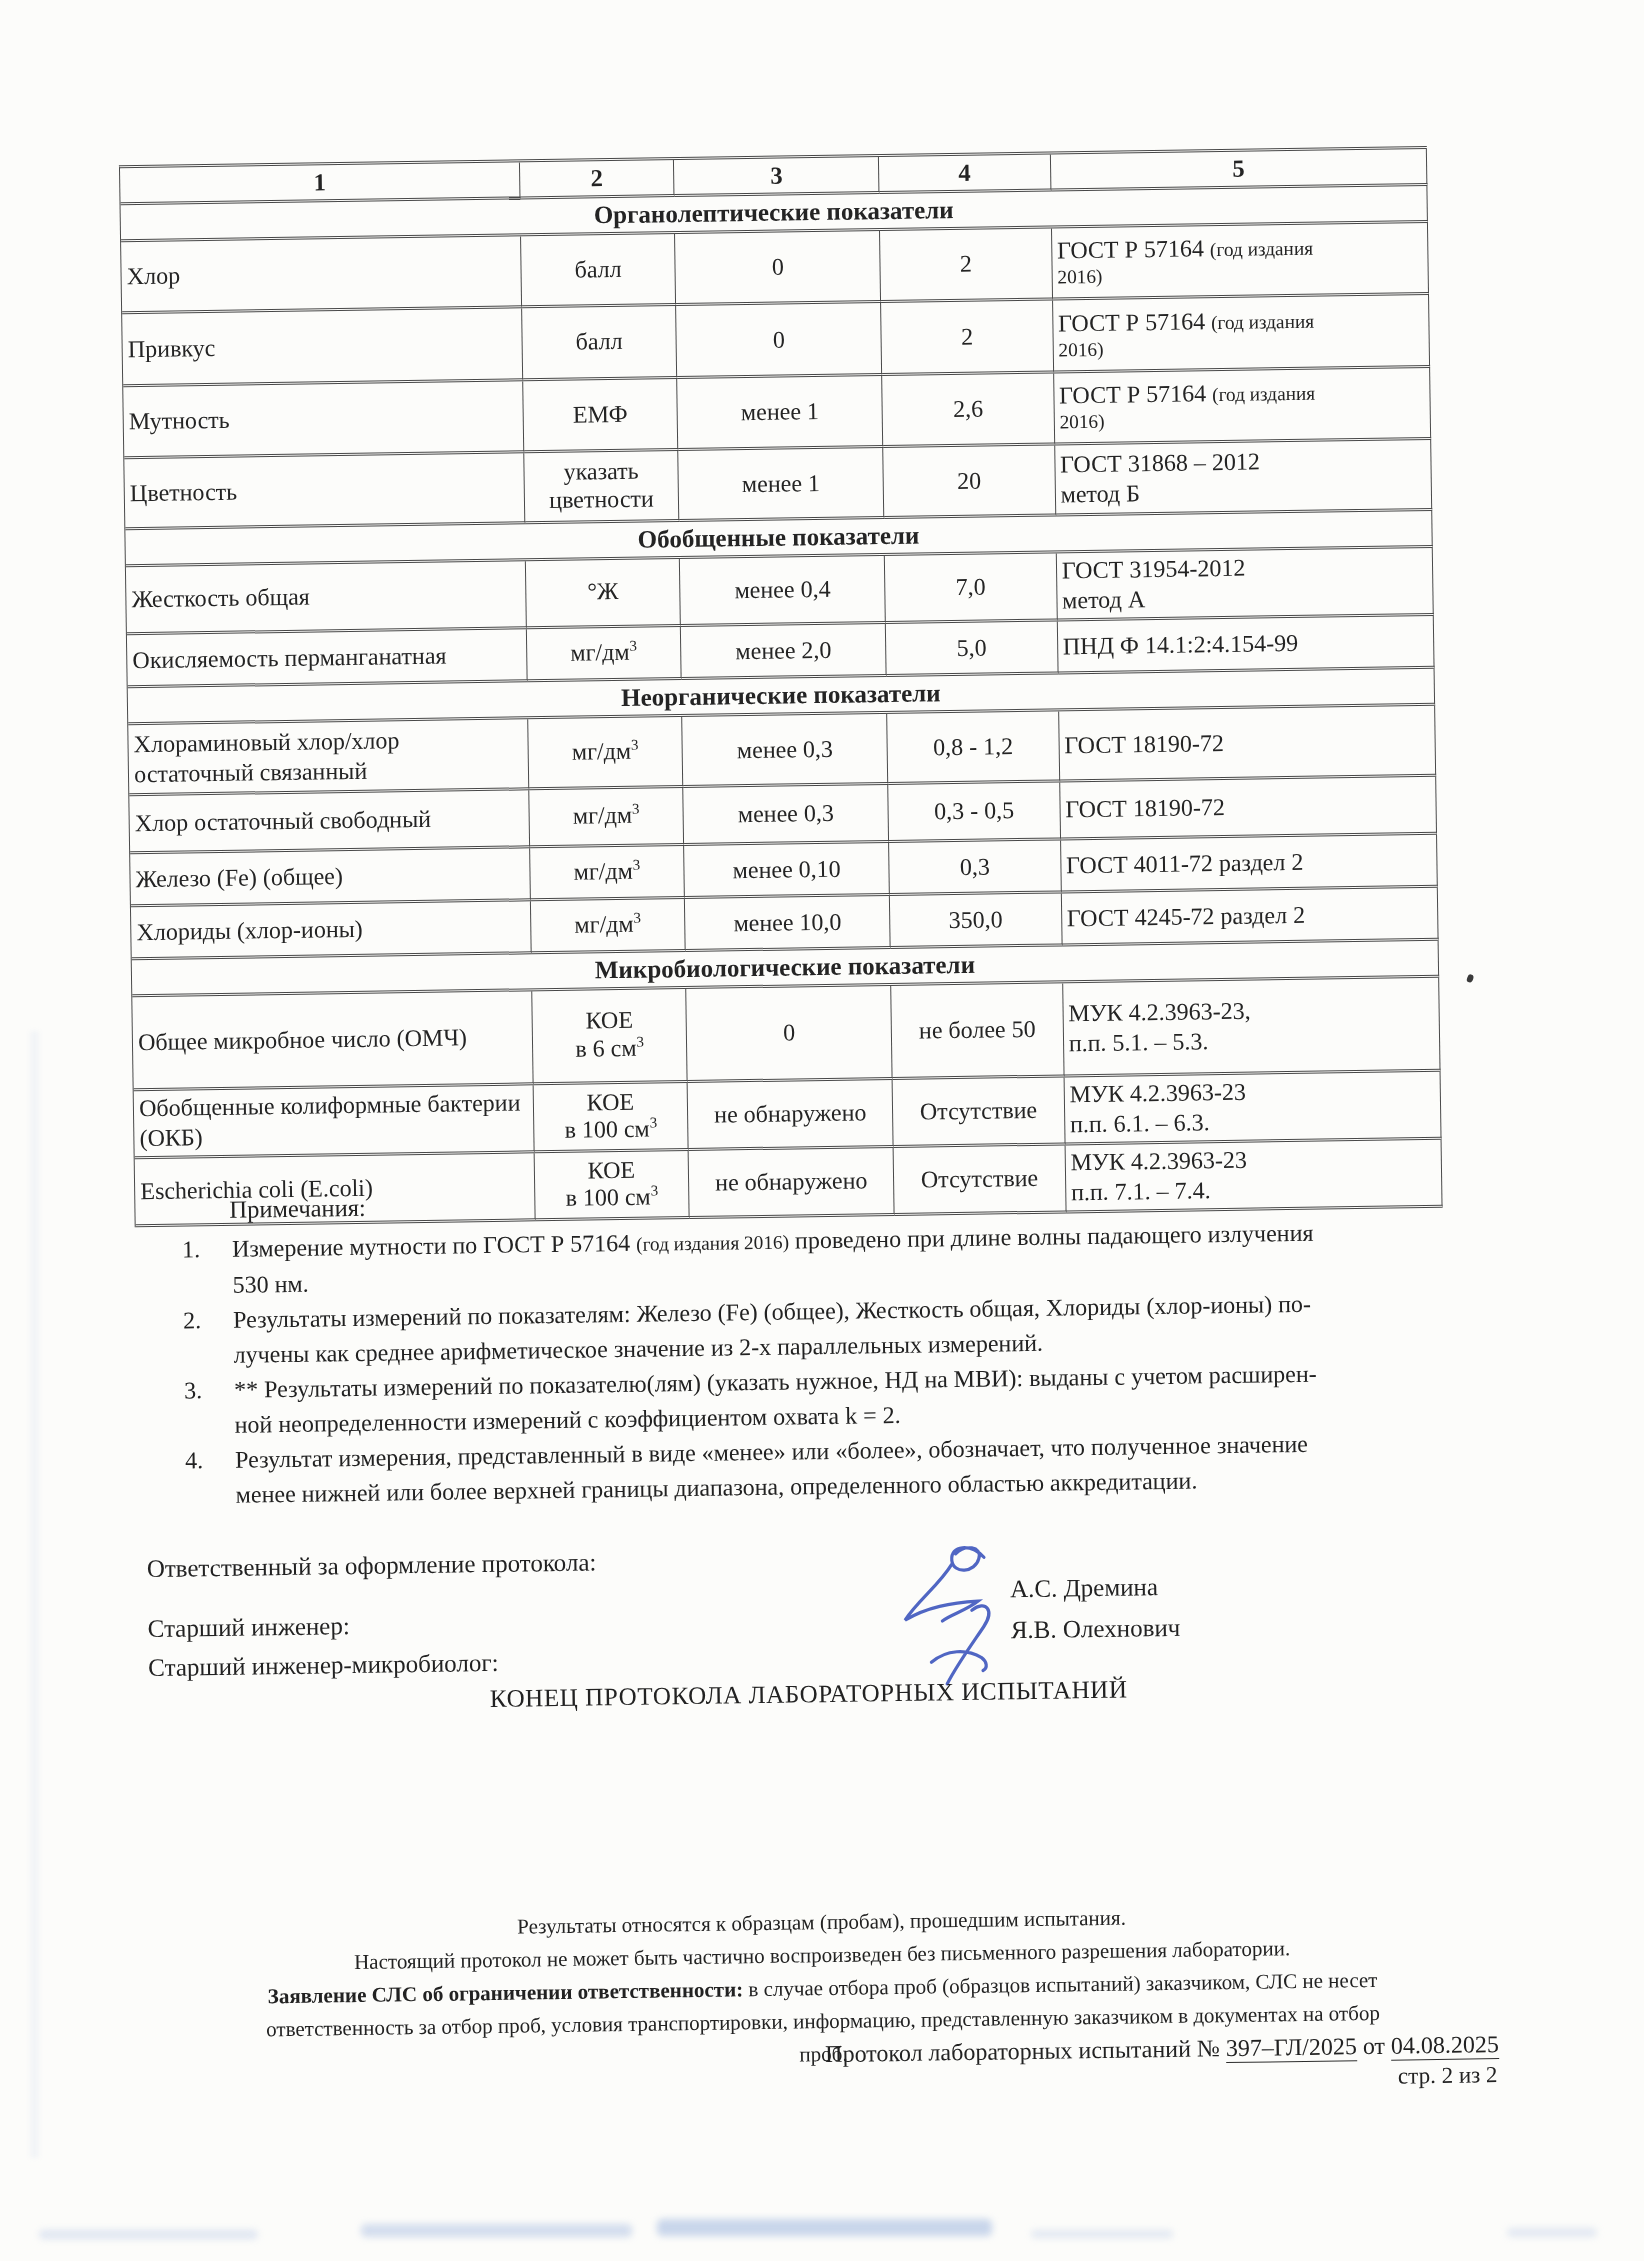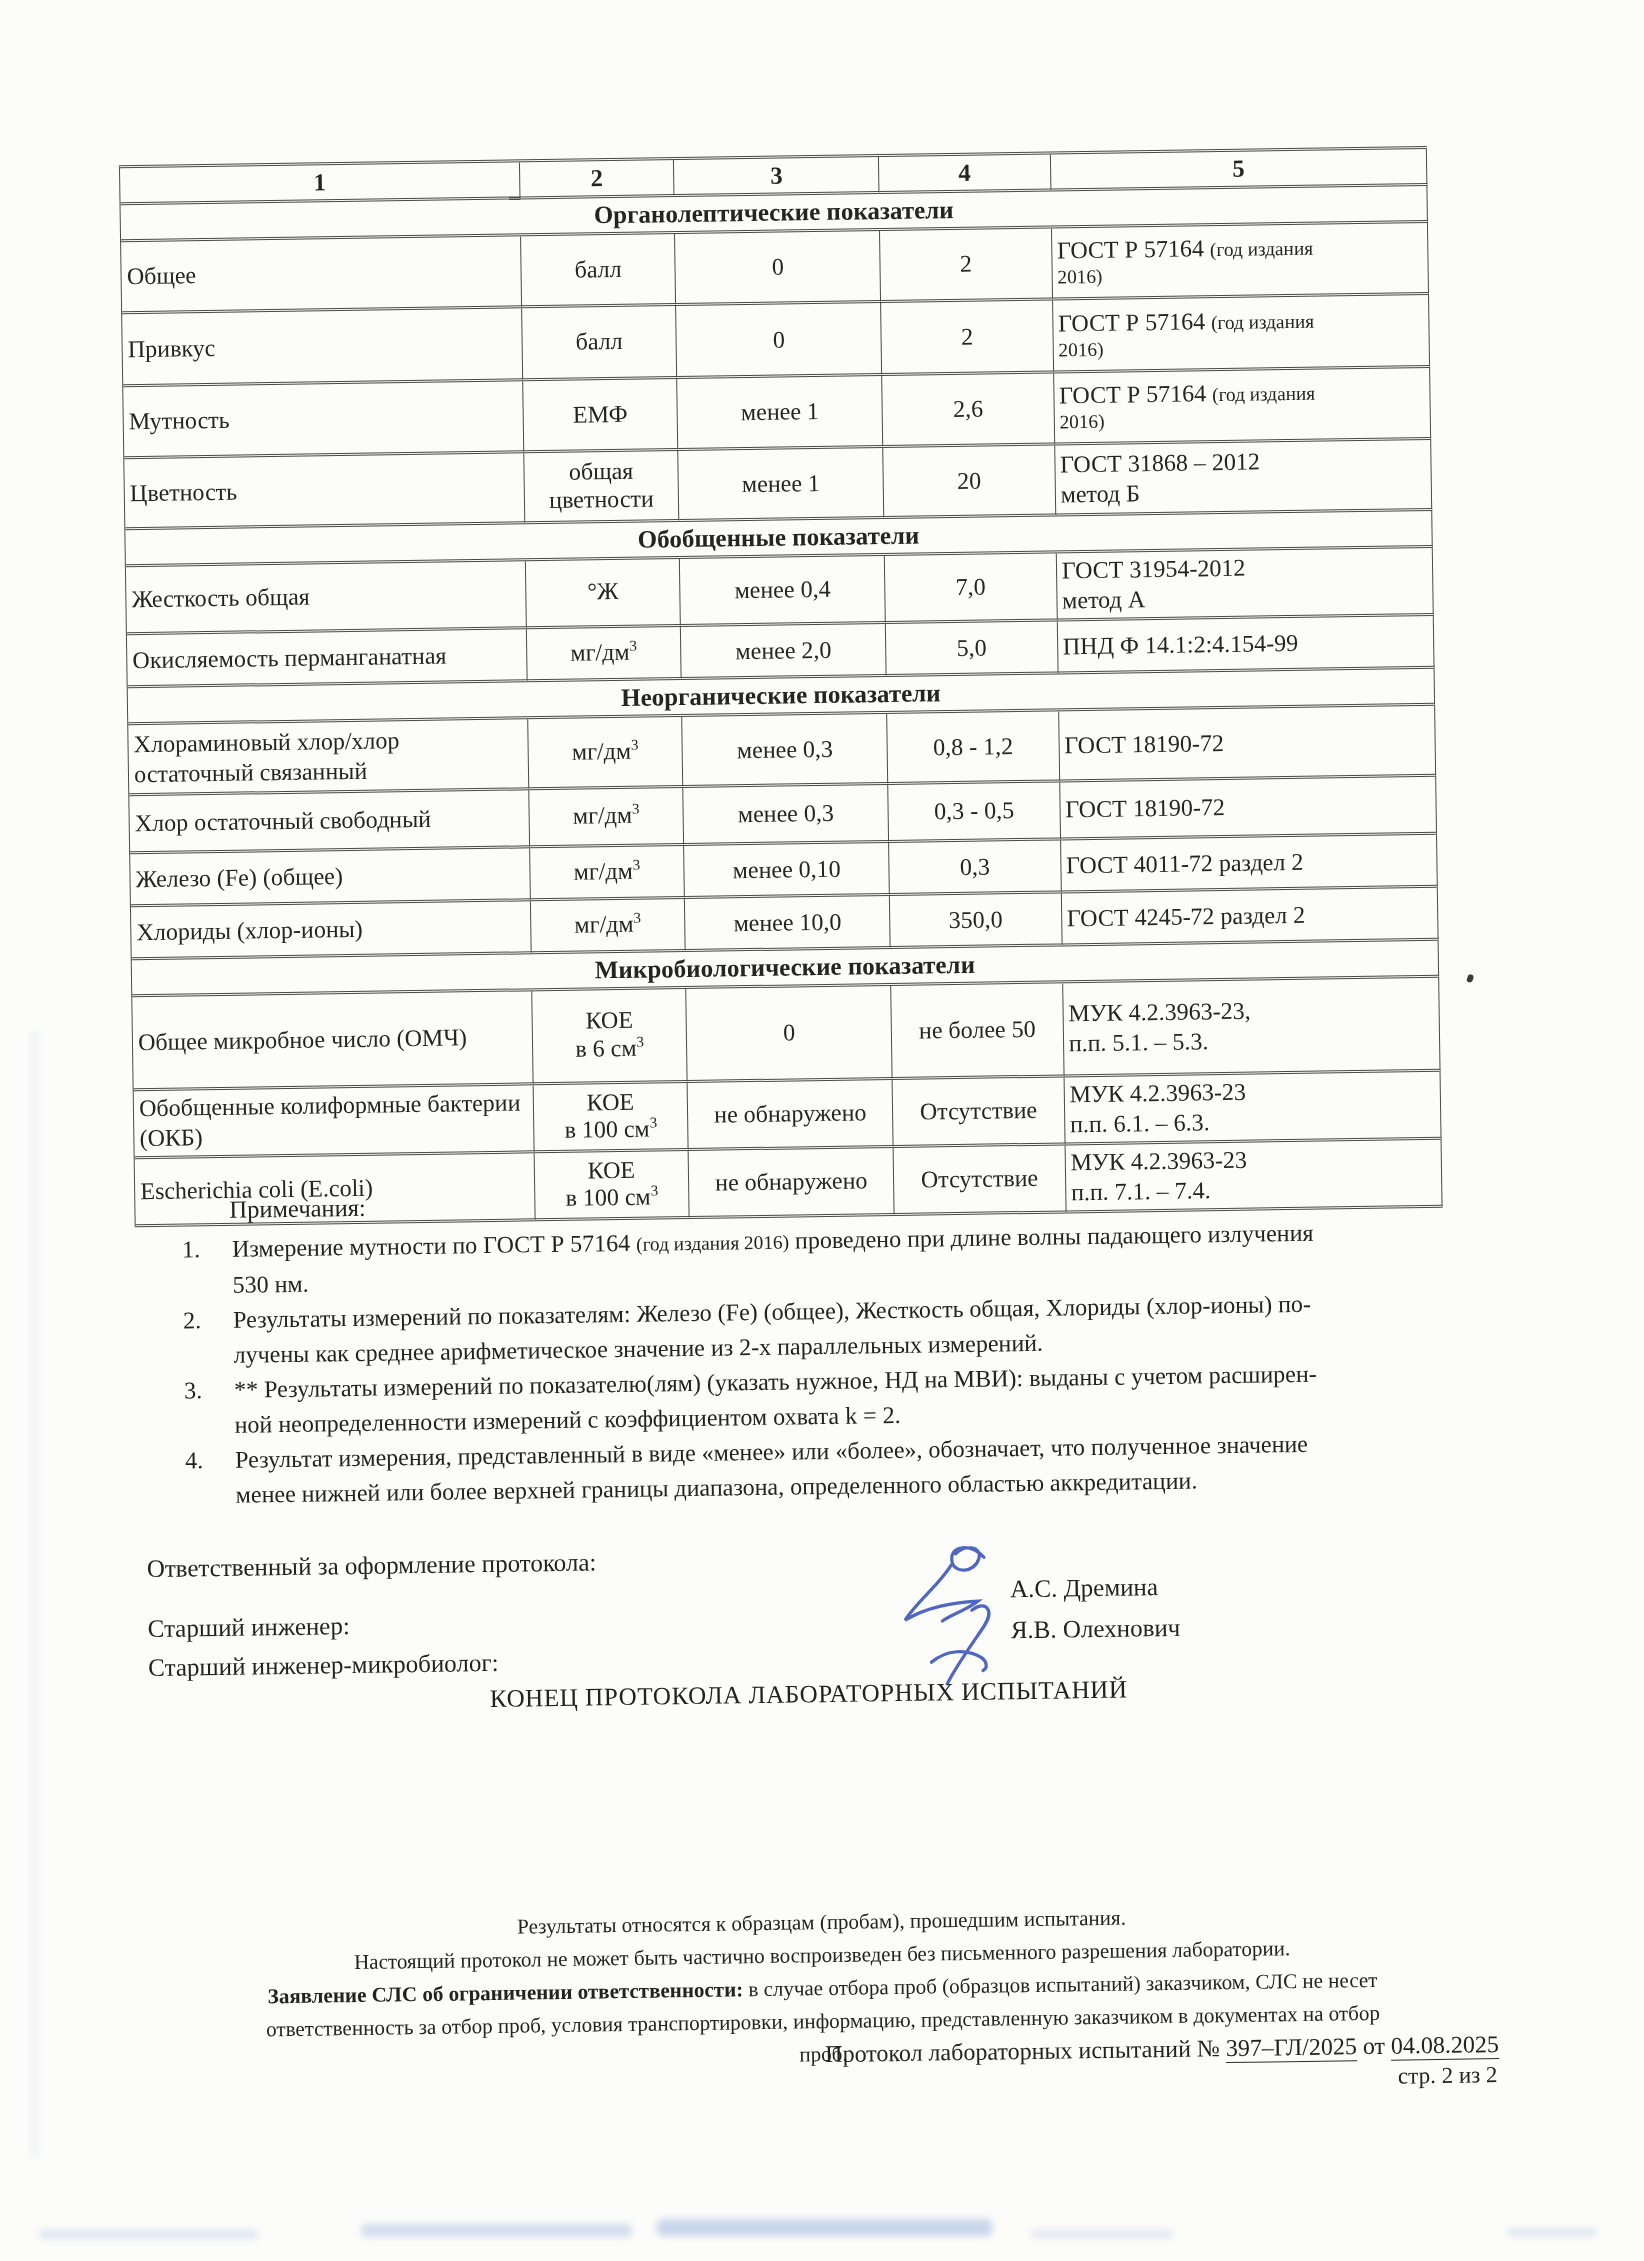--- a/index.html
+++ b/index.html
@@ -81,21 +81,21 @@
       <td>3</td>
       <td>4</td>
       <td>5</td>
     </tr>
 
     <tr class="sec" style="height:30px">
       <td colspan="5">Органолептические показатели</td>
     </tr>
 
     <tr style="height:72px">
-      <td class="p"><span>Общее</span></td>
+      <td class="p"><span>Хлор</span></td>
       <td class="c">
         <div class="uline"><span>балл</span></div>
 
       </td>
       <td class="c">0</td>
       <td class="c">2</td>
       <td class="m">
         <div><span>ГОСТ Р 57164 </span><span class="small">(год издания</span></div>
 
         <div class="small auto-hide">2016)</div>
@@ -128,21 +128,21 @@
       <td class="m">
         <div><span>ГОСТ Р 57164 </span><span class="small">(год издания</span></div>
 
         <div class="small auto-hide">2016)</div>
       </td>
     </tr>
 
     <tr style="height:71px">
       <td class="p"><span>Цветность</span></td>
       <td class="c">
-        <div class="uline"><span>общая</span></div>
+        <div class="uline"><span>указать</span></div>
         <div class="uline auto-hide"><span>цветности</span><sup class="u"></sup></div>
       </td>
       <td class="c">менее 1</td>
       <td class="c">20</td>
       <td class="m">
         <div><span>ГОСТ 31868 – 2012</span><span class="small"></span></div>
         <div class="auto-hide">метод Б</div>
 
       </td>
     </tr>

